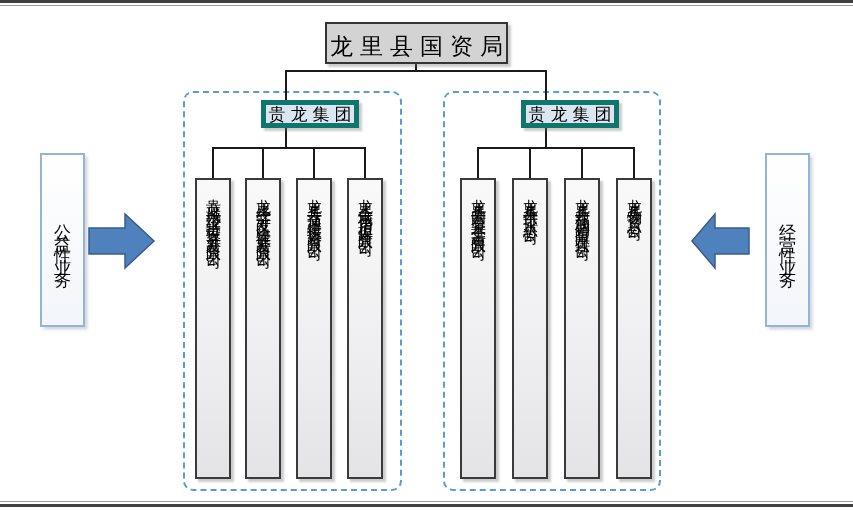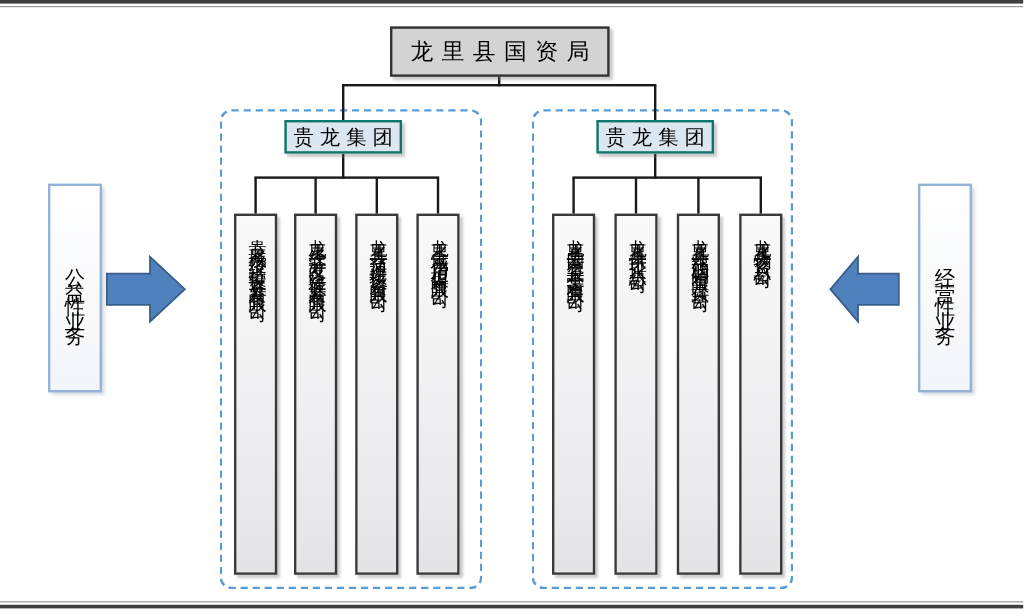--- a/index.html
+++ b/index.html
@@ -39,32 +39,34 @@
     box-sizing: border-box;
     display: flex;
     align-items: center;
     justify-content: center;
     z-index: 3;
     box-shadow: 2.5px 2.5px 2px rgba(110,110,110,0.35);
   }
   .root-node {
     background: var(--root-fill, #d3d3d3);
     border: 2px solid #343434;
-    font-size: 19px;
+    font-size: 23px;
     letter-spacing: 7px;
     text-indent: 7px;
     white-space: nowrap;
+    align-items: flex-end;
   }
   .group-node {
     background: var(--group-fill, #dce6f1);
-    border: 2px solid #0f766e;
+    border: 5px solid #0f766e;
     font-size: 17px;
     letter-spacing: 5px;
     text-indent: 5px;
     white-space: nowrap;
+    margin-left: 24px;
   }
   .sub-node {
     background: linear-gradient(180deg, var(--child-fill-top, #f9f9f9) 0%, #efeff1 55%, var(--child-fill-bottom, #e4e4e6) 100%);
     border: 2px solid #3a3a3a;
     align-items: flex-start;
     padding-top: 7px;
   }
   .sub-node span {
     writing-mode: vertical-rl;
     text-orientation: upright;

